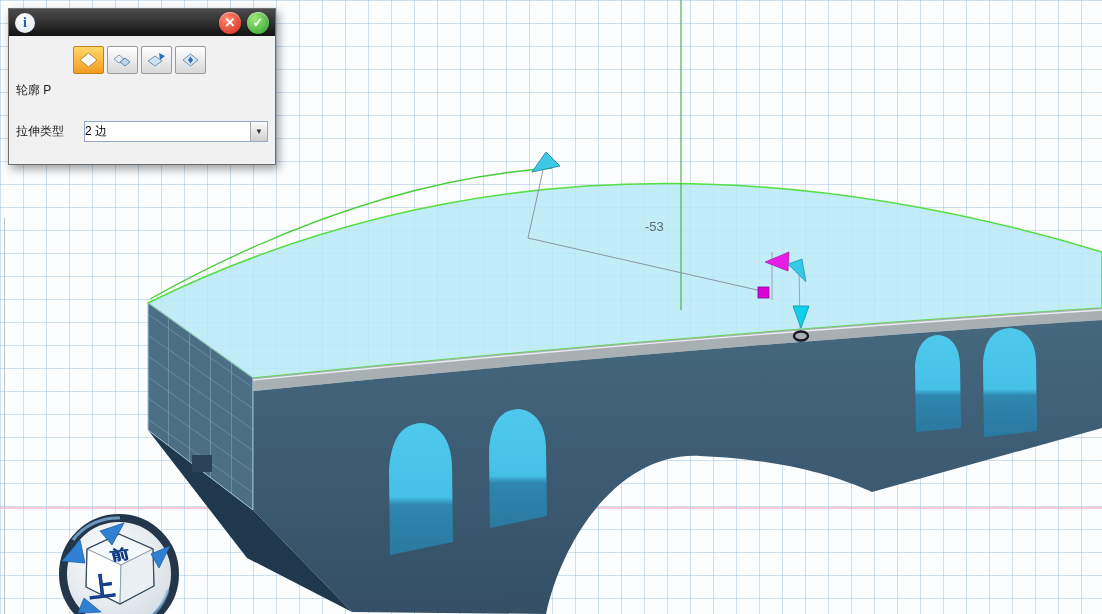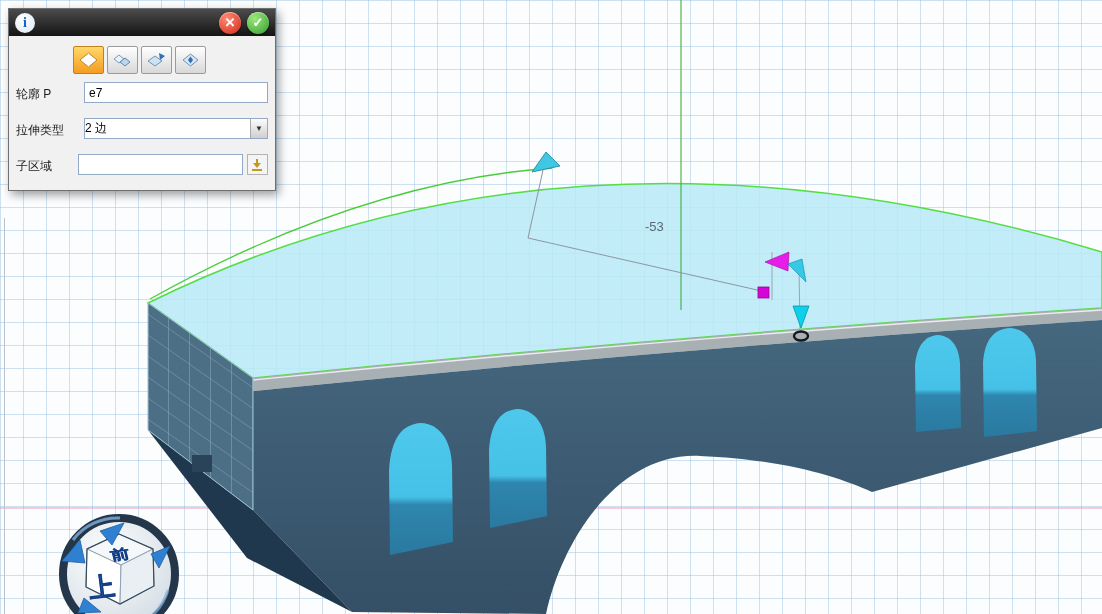--- a/index.html
+++ b/index.html
@@ -33,21 +33,21 @@
   .spacer{flex:1;}
   .btn-cancel{background:radial-gradient(circle at 35% 30%,#ff8a70,#d3261b);}
   .btn-ok{background:radial-gradient(circle at 35% 30%,#9ce878,#2f9e30);}
 
   .tool-row{display:flex;gap:3px;padding:10px 6px 8px 64px;}
   .tool-btn{width:31px;height:28px;border:1px solid #9b9b9b;border-radius:2px;
     background:linear-gradient(#ffffff,#d8d8d8);display:flex;align-items:center;
     justify-content:center;cursor:pointer;}
   .tool-btn.selected{background:linear-gradient(#ffd869,#f49c20);border-color:#c2821b;}
 
-  .field-row{display:flex;align-items:flex-end;padding:0 7px;margin-bottom:15px;}
+  .field-row{display:flex;align-items:center;padding:0 7px;margin-bottom:22px;}
   .field-row label{width:68px;font-size:12px;color:#1c1c1c;}
   .txt{flex:1;height:21px;border:1px solid #94a9c5;background:#fff;font-size:12px;
     padding:0 4px;font-family:"Liberation Sans",sans-serif;}
   .selectbox{flex:1;height:21px;border:1px solid #94a9c5;background:#fff;display:flex;
     align-items:center;font-size:12px;cursor:pointer;}
   .selectbox .sel-val{flex:1;border-radius:7px;}
   .arrow-btn{width:17px;height:19px;background:linear-gradient(#fcfcfc,#cfcfcf);
     border-left:1px solid #aaa;display:flex;align-items:center;justify-content:center;
     font-size:8px;color:#333;}
   .picker-btn{width:23px;height:21px;margin-left:4px;border:1px solid #b3b3b3;
@@ -177,38 +177,26 @@
       <div class="tool-btn">
         <svg width="19" height="16">
           <polygon points="9.5,2 17,8 9.5,14 2,8" fill="#d7e7f4" stroke="#6e94b6" stroke-width="1"></polygon>
           <polygon points="9.5,4.5 12,8 9.5,11.5 7,8" fill="#2e6fb8"></polygon>
         </svg>
       </div>
     </div>
 
     <div class="field-row">
       <label>轮廓 P</label>
-      <input class="txt" value="e7" style="">
     </div>
 
     <div class="field-row">
       <label>拉伸类型</label>
       <div class="selectbox">
         <span class="sel-val">2 边</span>
         <span class="arrow-btn">▼</span>
       </div>
     </div>
 
 
-    <div class="field-row">
-      <label>子区域</label>
-      <input class="txt" value="" style="">
-      <span class="picker-btn">
-        <svg width="14" height="14">
-          <path d="M7 1 V7" stroke="#c19a1b" stroke-width="2" fill="none"></path>
-          <path d="M3 5 L7 10 L11 5" fill="#c19a1b"></path>
-          <path d="M2 12 H12" stroke="#c19a1b" stroke-width="2"></path>
-        </svg>
-      </span>
-    </div>
   </div>
 
 </div>
 
 </body></html>

